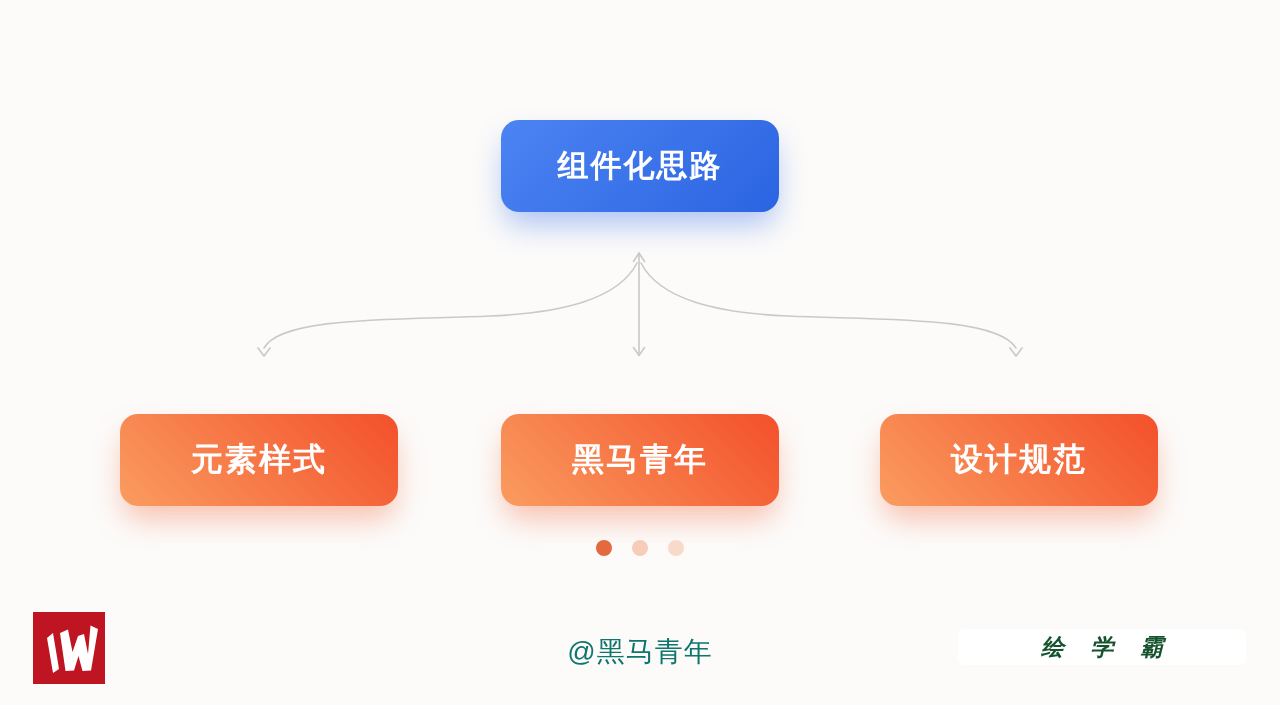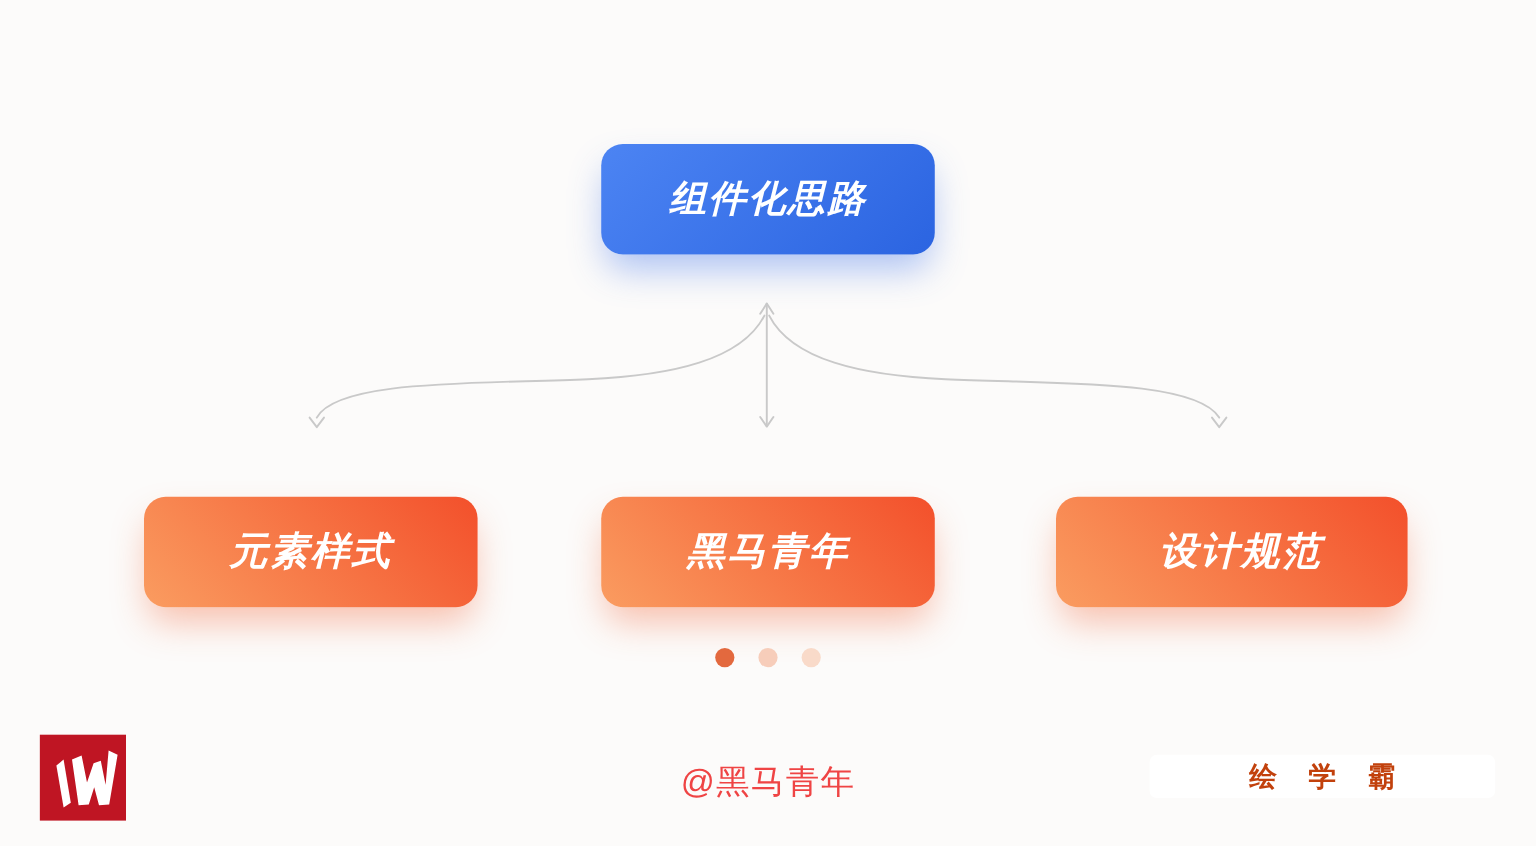--- a/index.html
+++ b/index.html
@@ -14,46 +14,46 @@
   }
   .connectors{
     position:absolute;left:0;top:0;width:1280px;height:705px;
     pointer-events:none;
   }
   .node{
     position:absolute;width:278px;height:92px;border-radius:18px;
     display:flex;align-items:center;justify-content:center;
     color:#ffffff;font-weight:bold;
   }
-  .node .node-label{letter-spacing:2px;font-style:italic;}
+  .node .node-label{letter-spacing:2px;}
   .node-root{
     left:501px;top:120px;font-size:31px;
     background:linear-gradient(135deg,var(--from,#4c84f3),var(--to,#2b64e1));
     box-shadow:0 16px 30px -4px rgba(73,122,236,.45);
   }
   .node-child{
     top:398px;font-size:32px;
     background:linear-gradient(45deg,var(--from,#fa9c60),var(--to,#f3502b));
     box-shadow:0 16px 30px -4px rgba(243,92,44,.38);
     margin-top:16px;
   }
   .child-0{left:120px;}
   .child-1{left:501px;}
-  .child-2{left:880px;padding-left:15px;}
+  .child-2{left:880px;}
   .dots{
     position:absolute;left:0;top:540px;width:1280px;
     display:flex;justify-content:center;gap:20px;
   }
   .dot{width:16px;height:16px;border-radius:50%;}
   .logo{
     position:absolute;left:33px;top:612px;width:72px;height:72px;
   }
   .watermark{
     position:absolute;left:0;top:633px;width:1280px;
-    text-align:center;font-size:28px;color:#ef4444;letter-spacing:1px;
+    text-align:center;font-size:28px;color:#0f766e;letter-spacing:1px;
   }
   .brand-band{
     position:absolute;left:958px;top:629px;width:288px;height:36px;
     background:#ffffff;border-radius:6px;
     display:flex;align-items:center;justify-content:center;
   }
   .brand-text{
     font-size:23px;font-weight:bold;letter-spacing:10px;
     padding-left:10px; 
   }
@@ -97,16 +97,16 @@
 
   <svg class="logo" viewBox="0 0 72 72">
     <rect width="72" height="72" fill="#bf1523"></rect>
     <polygon fill="#ffffff" points="14,26 20,21 26,57 20,61"></polygon>
     <path fill="#ffffff" d="M27,21 L35,17.5 L39.5,40 L45,24 L51,22 L55,42 L57.5,13.5 L65,17 L58,58.5 L49.5,59 L45.5,44 L41,58.5 L32.5,59 Z"></path>
   </svg>
 
   <div class="watermark">@黑马青年</div>
 
   <div class="brand-band">
-    <span class="brand-text" style="color: #c2410c;">绘 学 霸</span>
+    <span class="brand-text" style="color: #14532d; font-style: italic;">绘 学 霸</span>
   </div>
 
 </div>
 
 </body></html>

